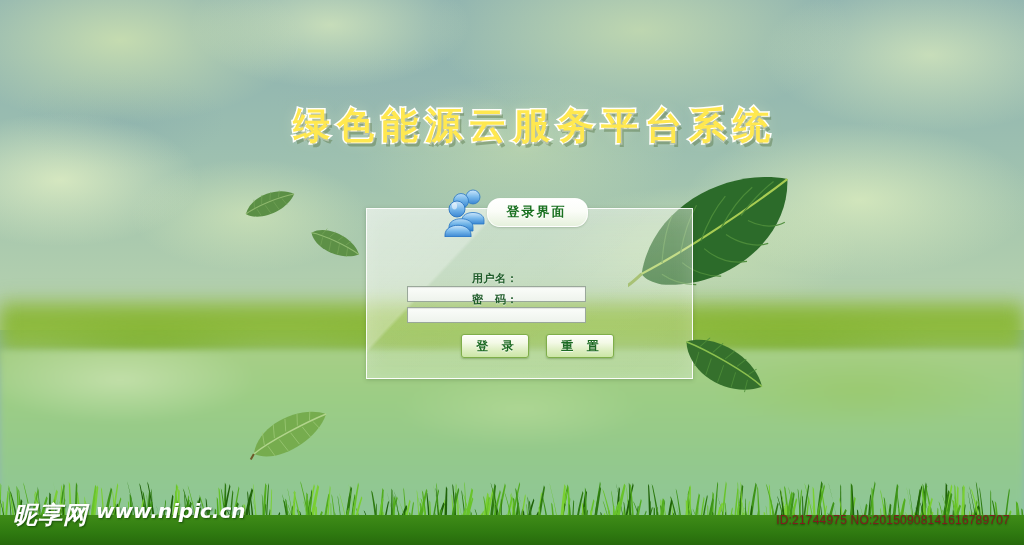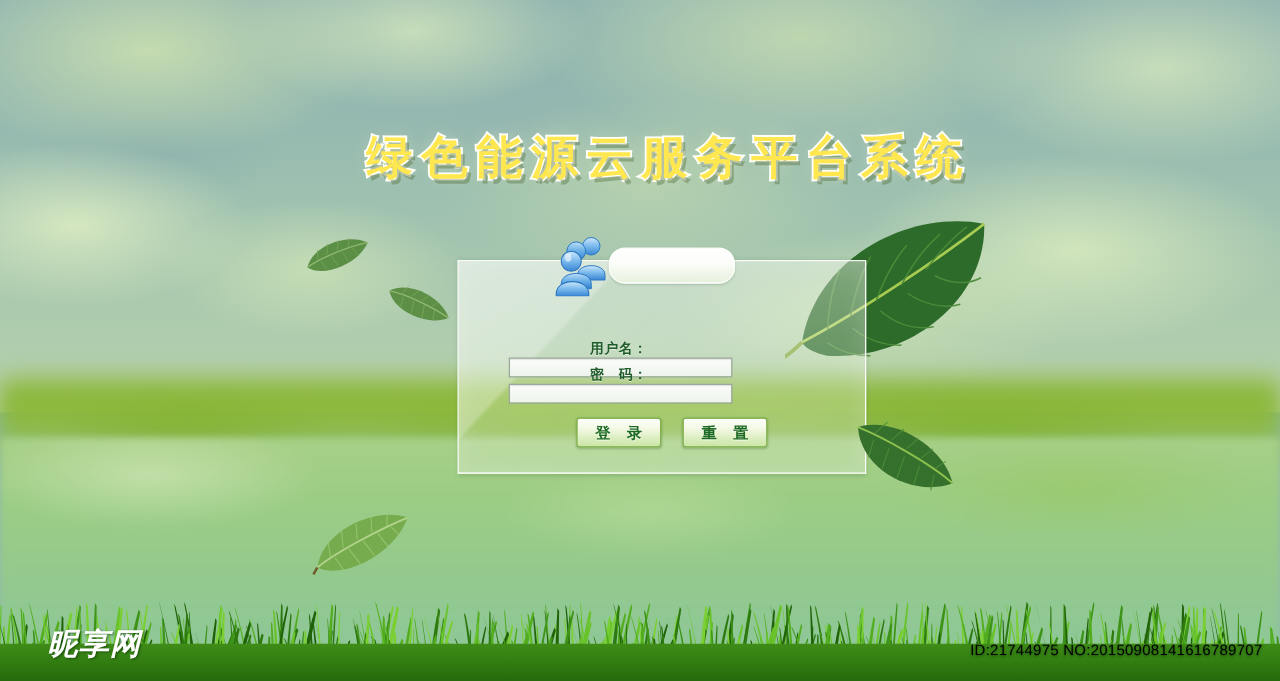--- a/index.html
+++ b/index.html
@@ -132,34 +132,34 @@
     font-size:12px;font-weight:bold;letter-spacing:5px;color:#1c6a22;
     text-indent:5px;cursor:pointer;
     font-family:Liberation Sans, sans-serif;
     text-shadow:0 1px 0 rgba(255,255,255,.7);
   }
   .btn-login{left:461px;}
   .btn-reset{left:546px;text-align:center;}
 
   
   .wm{
-    position:absolute;left:38px;bottom:14px;display:flex;align-items:flex-start;
+    position:absolute;left:13px;bottom:14px;display:flex;align-items:flex-start;
   }
   .wm-cn{
     font-size:24px;font-weight:bold;color:#ffffff;letter-spacing:1px;
     font-style:italic;text-shadow:1px 1px 2px rgba(0,40,0,.55);
   }
   .wm-url{
     margin-left:8px;font-size:20px;font-weight:bold;font-style:italic;color:#ffffff;
     text-shadow:1px 1px 2px rgba(0,40,0,.55);
     font-family:"DejaVu Sans","Liberation Sans",sans-serif;
   }
   .idtext{
     position:absolute;right:14px;bottom:18px;
-    font-size:12px;color:#000000;letter-spacing:.2px;
+    font-size:12px;color:#7f1d1d;letter-spacing:.2px;
     text-shadow:0 1px 2px rgba(0,45,0,.65);
     font-family:"Liberation Sans",sans-serif;
   }
 
   .leaf{position:absolute;}
 </style>
 </head>
 <body>
 
 <div id="stage">
@@ -258,20 +258,21 @@
         <path d="M20 32 L24 46"></path>
           <path d="M34 31 L38 48"></path>
           <path d="M48 30 L52 48"></path>
         <path d="M62 30 L66 45"></path>
           <path d="M76 30 L80 42"></path>
       </g>
     </g>
   </svg>
 
   <div class="tab"></div>
+  <div class="tab-label">登录界面</div>
 
   <svg class="users-icon" viewBox="0 0 48 50">
     <defs>
       <linearGradient id="gBlue" x1="0" y1="0" x2="0" y2="1">
         <stop offset="0" stop-color="#b9dcf7"></stop>
           <stop offset=".45" stop-color="#6fb3e8"></stop>
         <stop offset="1" stop-color="#2f7fcd"></stop>
       </linearGradient>
       <linearGradient id="gBlue2" x1="0" y1="0" x2="0" y2="1">
         <stop offset="0" stop-color="#cde7fb"></stop>
@@ -1069,16 +1070,17 @@
           <path d="M953.2 68 Q949.3 40.2 941.9 17.5 L942.9 19.5 Q950.8 42.7 955.3 68 Z" fill="#52ad1f"></path>
           <path d="M783.8 68 Q784.4 45.1 785.3 26.4 L786.8 28.0 Q787.4 47.2 786.8 68 Z" fill="#7ad032"></path>
           <path d="M582.9 68 Q582.5 44.5 581.8 25.3 L582.9 27.0 Q584.7 46.7 585.2 68 Z" fill="#7ad032"></path>
           <path d="M48.0 68 Q48.5 39.0 49.4 15.3 L50.7 17.5 Q51.1 41.7 50.5 68 Z" fill="#1f6208"></path>
         </g>
     </svg>
   </div>
 
   <div class="wm">
     <span class="wm-cn">昵享网</span>
+    <span class="wm-url">www.nipic.cn</span>
   </div>
   <div class="idtext">ID:21744975 NO:20150908141616789707</div>
 
 </div>
 
 </body></html>

